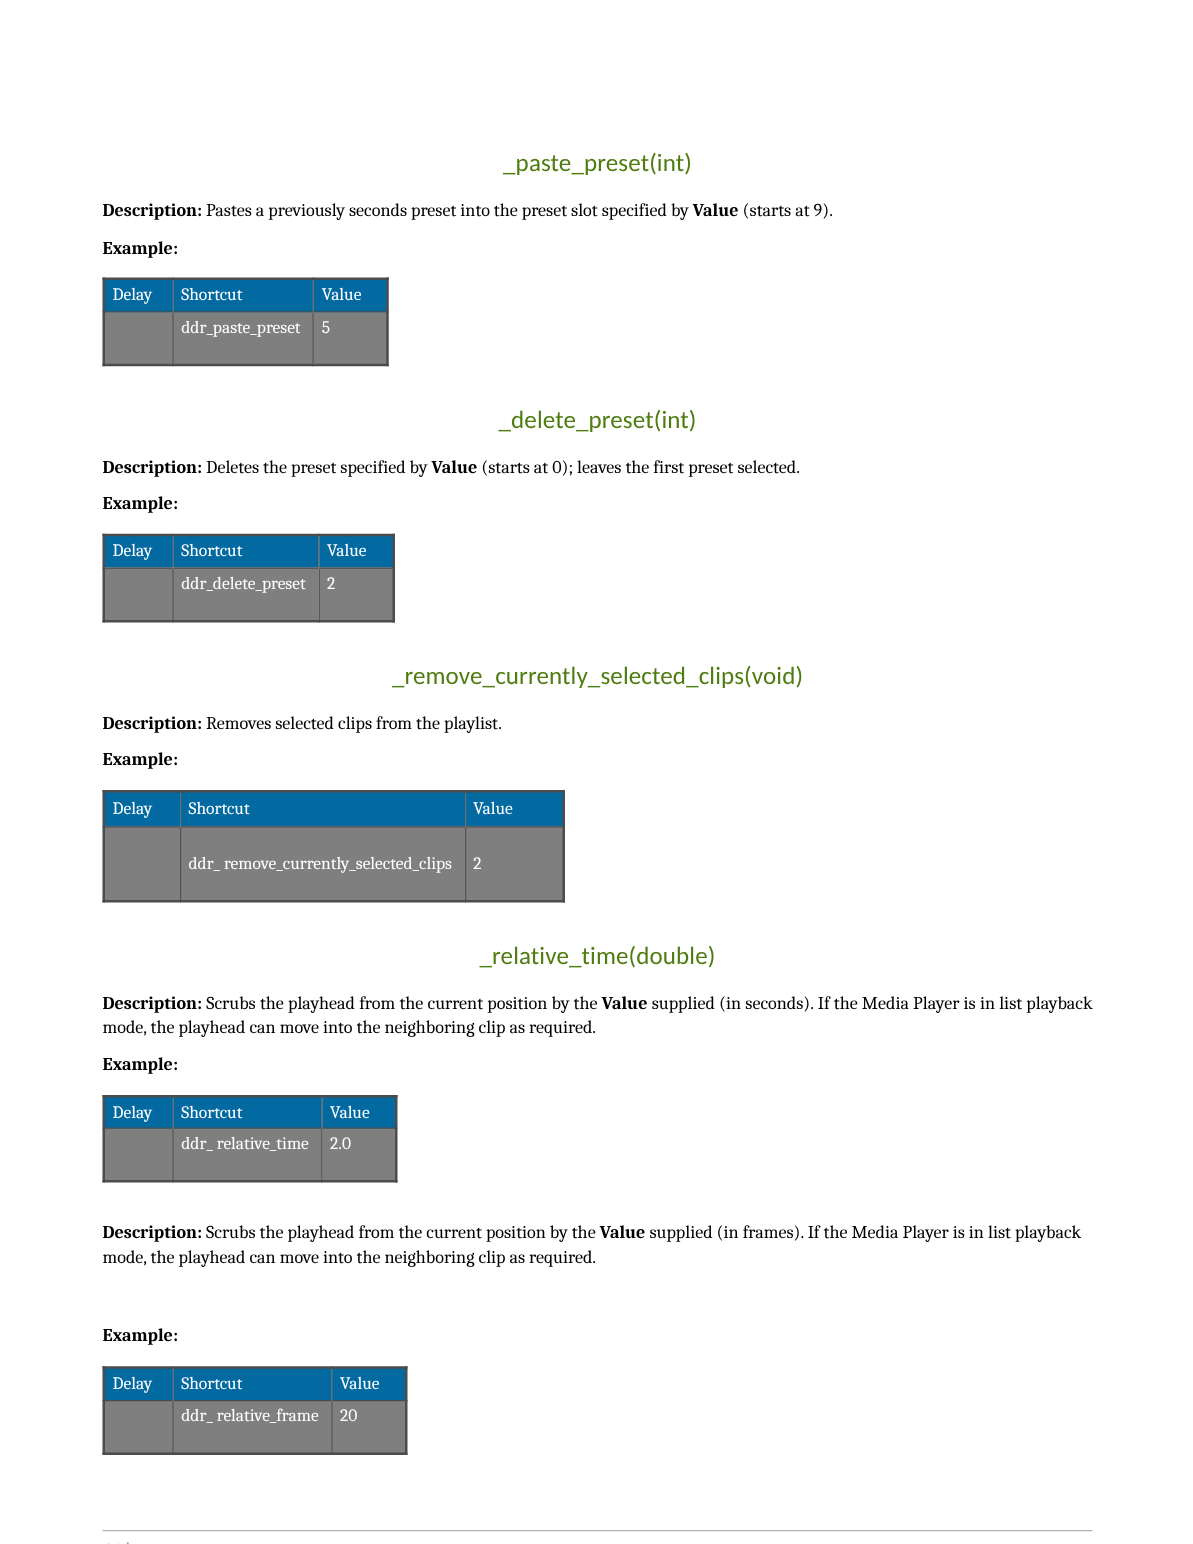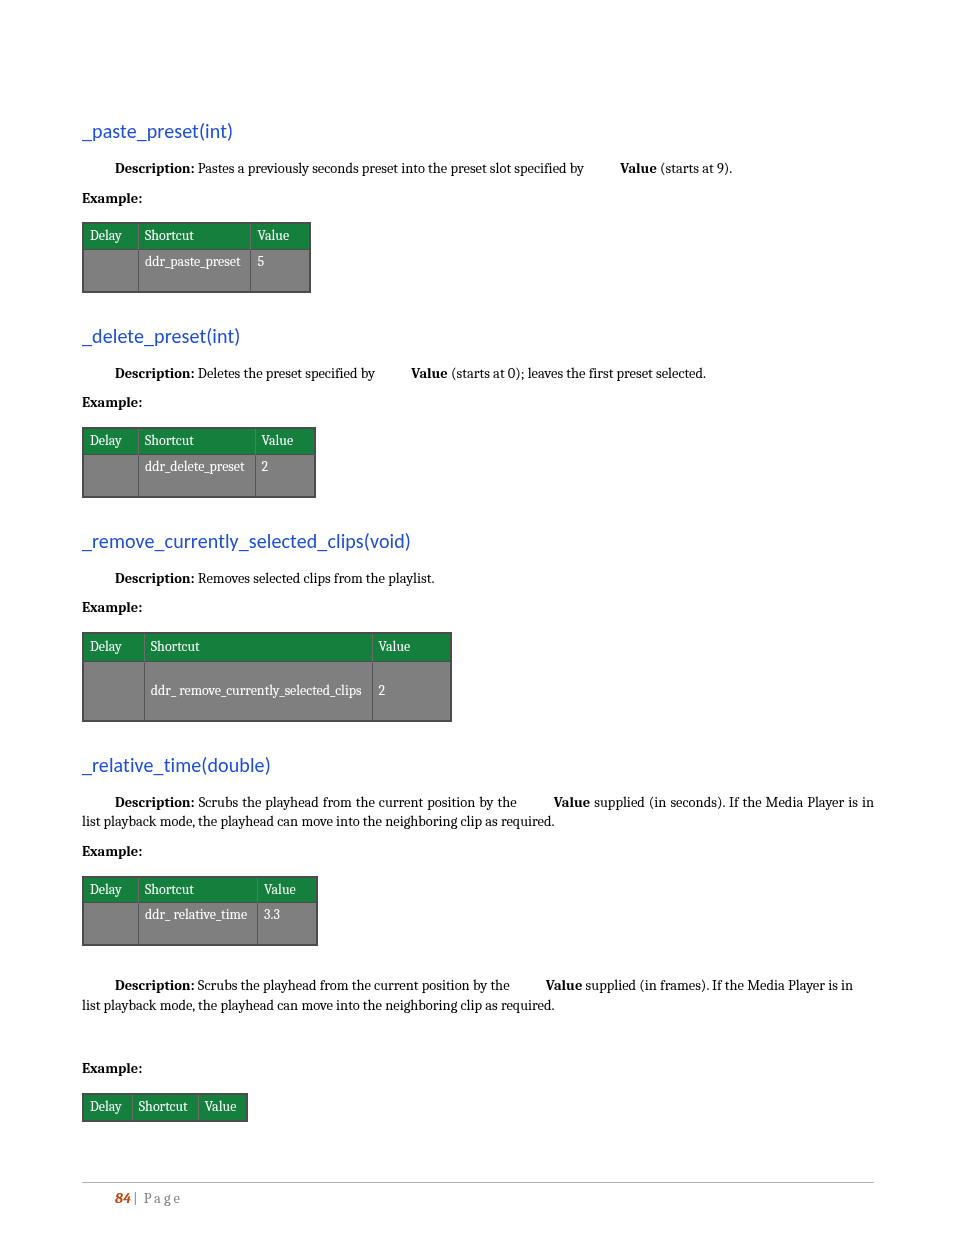--- a/index.html
+++ b/index.html
@@ -11,47 +11,48 @@
   .page {
     padding: 118px 80px 40px 82px;
     font-family: Cambria, Georgia, "Times New Roman", serif;
     color: #000;
     font-size: 14.5px;
     line-height: 1.35;
   }
   h3.method {
     font-family: Calibri, Arial, sans-serif;
     font-weight: 400;
-    color: #1d4ed8;
+    color: #4d7c0f;
     font-size: 20px;
     margin: 0 0 14px 0;
     letter-spacing: 0.1px;
+    text-align: center;
   }
   p.para {
     margin: 0 0 10px 0;
     text-align: left;
   }
   p.para.justify {
     text-align: justify;
   }
-  b { font-weight: 700; margin-left: 33px; }
+  b { font-weight: 700; }
   .example-label {
     font-weight: 700;
     margin: 6px 0 14px 0;
     display: block;
   }
   table.shortcut {
     border-collapse: collapse;
     border: 2px solid #4c4c4c;
     margin: 0 0 30px 0;
     font-family: Cambria, Georgia, serif;
     font-size: 14px;
   }
   table.shortcut th {
-    background: #15803d;
+    background: #0369a1;
     color: #ffffff;
     font-weight: 400;
     text-align: left;
     padding: 3px 10px 3px 6px;
     border-right: 1px solid #6c6c6c;
   }
   table.shortcut th:last-child { border-right: none; }
   table.shortcut td {
     background: #7f7f7f;
     color: #ffffff;
@@ -157,36 +158,41 @@
   <table class="shortcut">
     <tbody>
         <tr>
       <th>Delay</th>
       <th>Shortcut</th>
       <th>Value</th>
     </tr>
     <tr>
       <td style="min-width:38px"></td>
       <td>ddr_ relative_time</td>
-      <td style="min-width:42px">3.3</td>
+      <td style="min-width:42px">2.0</td>
     </tr>
   </tbody>
     </table>
 
   <p class="para">
     <b>Description:</b><span> Scrubs the playhead from the current position by the </span><b>Value</b><span> supplied (in frames). If the Media Player is in list playback mode, the playhead can move into the neighboring clip as required.</span>
   </p>
   <div class="big-gap"></div>
   <span class="example-label">Example:</span>
   <table class="shortcut" style="margin-bottom:10px">
     <tbody>
         <tr>
       <th>Delay</th>
       <th>Shortcut</th>
       <th>Value</th>
+    </tr>
+    <tr>
+      <td style="min-width:38px"></td>
+      <td>ddr_ relative_frame</td>
+      <td style="min-width:42px">20</td>
     </tr>
   </tbody>
     </table>
 
   <hr class="footer-rule">
   <div class="footer">
     <b>84</b><span class="pipe">|</span><span>Page</span>
   </div>
 
 </div>

